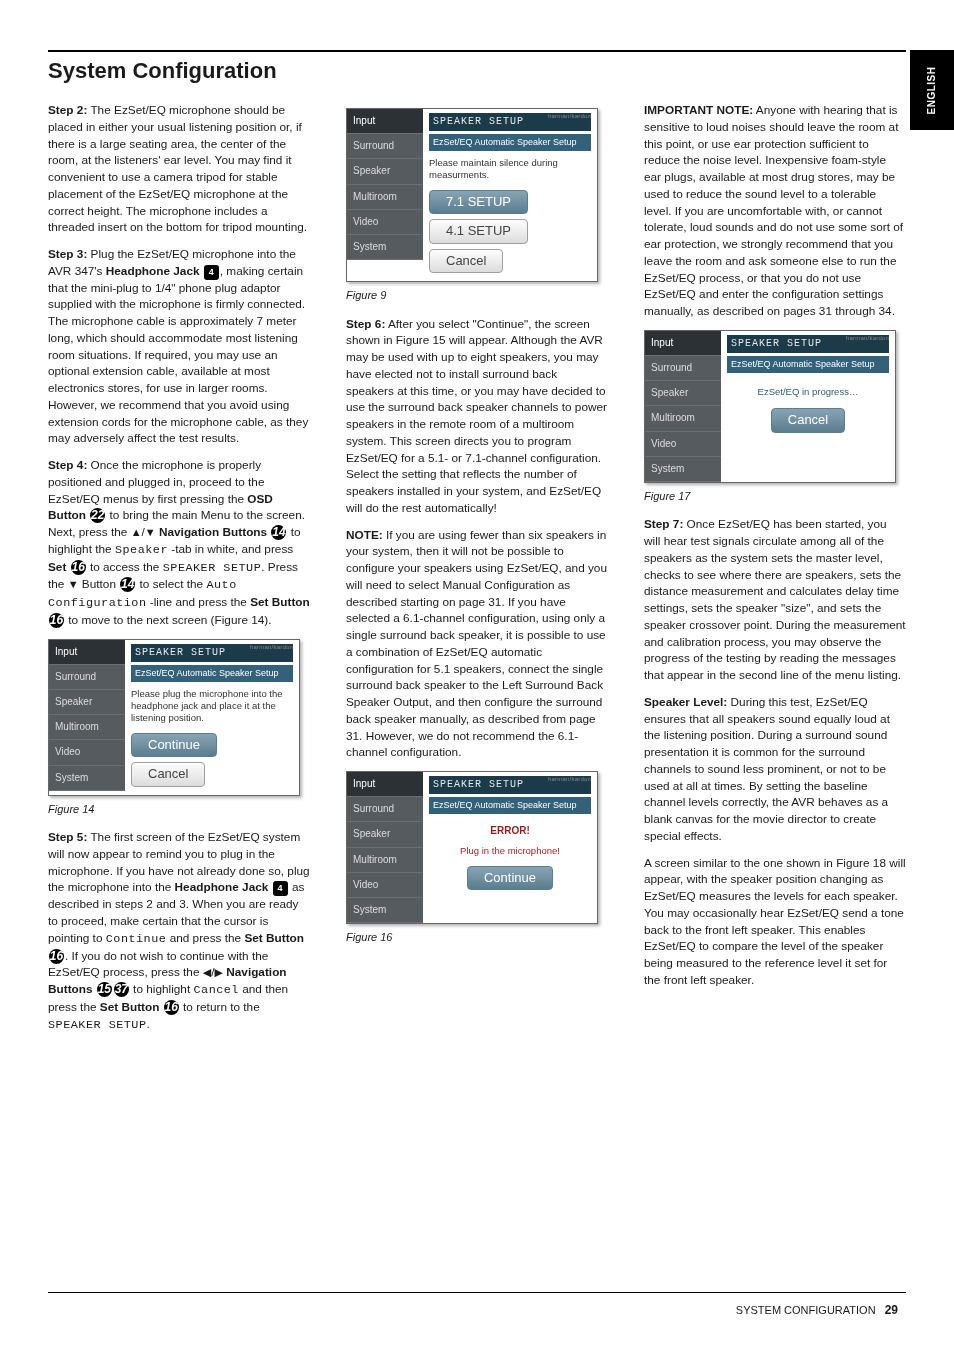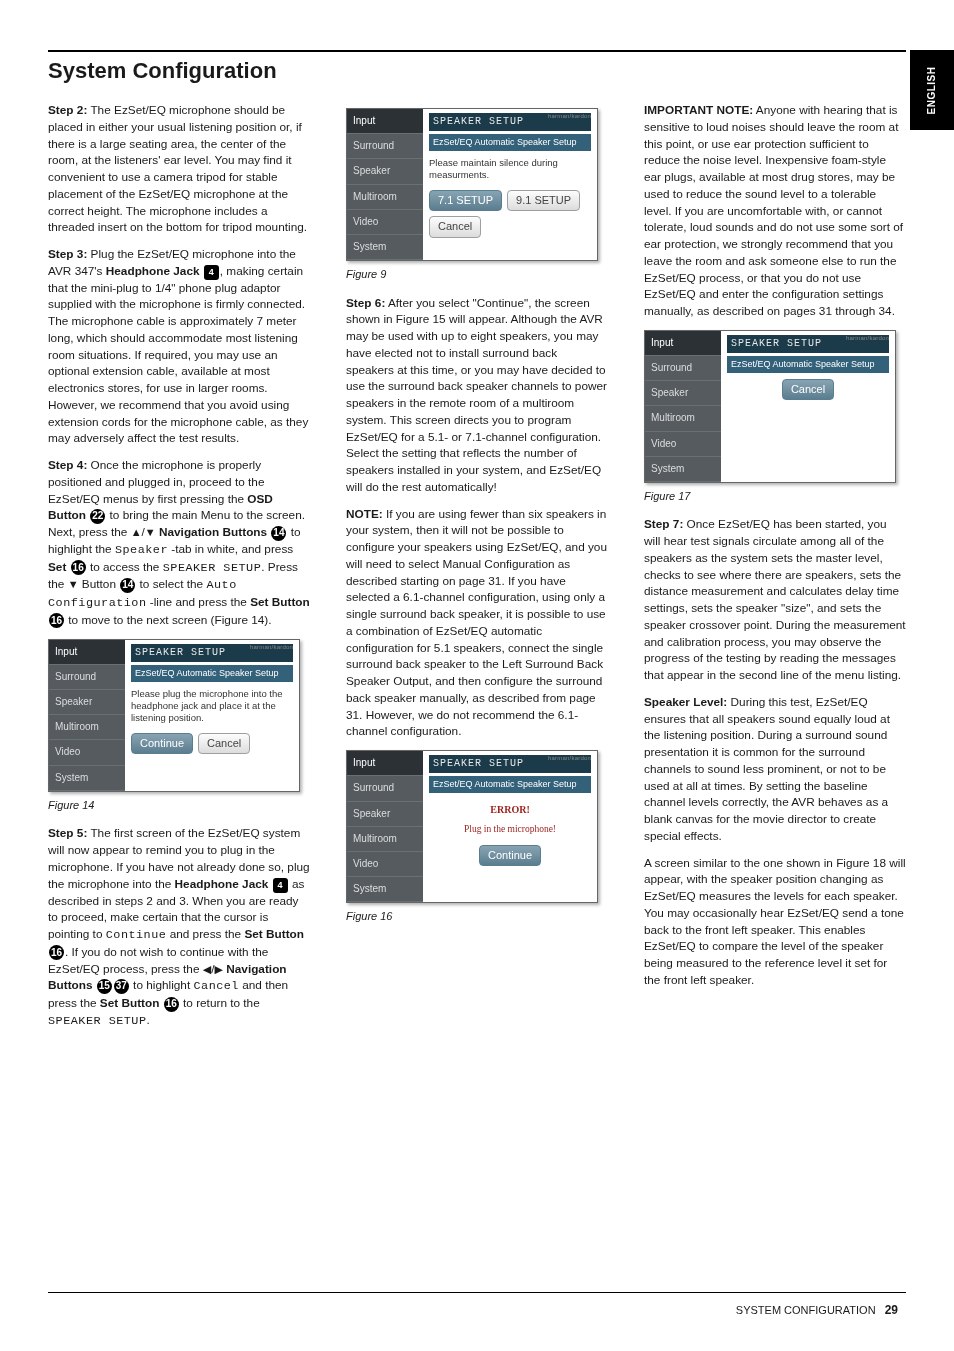--- a/index.html
+++ b/index.html
@@ -65,24 +65,25 @@
     margin: 0 1px;
   }
   .icon-circle {
     display: inline-flex;
     align-items: center;
     justify-content: center;
     width: 15px; height: 15px;
     background: #000;
     color: #fff;
     border-radius: 50%;
-    font-size: 10px;
+    font-size: 12px;
     font-weight: bold;
     vertical-align: baseline;
     margin: 0 1px;
+    font-style: italic;
   }
   .arrow { font-size: 11px; vertical-align: baseline; }
 
   
   .menu-box {
     width: 250px;
     background: #fff;
     border: 1px solid #666;
     box-shadow: 2px 2px 3px rgba(0,0,0,.3);
     margin: 6px 0 6px 0;
@@ -127,40 +128,40 @@
     font-size: 9.5px;
     color: #333;
     margin: 2px 0 8px 0;
     line-height: 1.3;
   }
   .menu-btn-row { display: flex; gap: 5px; justify-content: flex-start; flex-wrap: wrap;}
   .menu-btn-row.center { justify-content: center; }
   .menu-btn {
     border: 1px solid #9aa0a3;
     border-radius: 4px;
-    padding: 2px 8px;
-    font-size: 11px;
+    padding: 2px 16px;
+    font-size: 13px;
     background: linear-gradient(#fdfdfd,#dcdcdc);
     color: #444;
   }
   .menu-btn.primary {
     background: linear-gradient(#88a4b3,#5a7d8f);
     color: #fff;
     border-color: #5a7d8f;
   }
   .hk-logo {
     position:absolute; top:3px; right:6px;
     font-size:6px; color:#888; letter-spacing:0.2px;
   }
   .fig-caption {
     font-style: italic;
     font-size: 11px;
     margin: 2px 0 12px 0;
   }
-  .err { color:#9a1c18; font-weight:bold; text-align:center; padding:4px 0 6px;font-family:Liberation Serif, serif;}
+  .err { color:#9a1c18; font-weight:bold; text-align:center; padding:4px 0 6px;}
   .progress-msg {
     color:#2a5d7a; font-size:9.5px; text-align:center; padding:6px 0 10px;
   }
   .footer {
     position: absolute;
     bottom: 34px;
     right: 56px;
     font-size: 11px;
   }
   .footer .pg { font-weight: bold; font-size: 12px; margin-left: 6px;}
@@ -227,21 +228,21 @@
         <div>Video</div>
         <div>System</div>
       </div>
       <div class="menu-body">
         <span class="hk-logo">harman/kardon</span>
         <div class="menu-title-bar">SPEAKER SETUP</div>
         <div class="menu-sub-bar">EzSet/EQ Automatic Speaker Setup</div>
         <div class="menu-msg">Please maintain silence during measurments.</div>
         <div class="menu-btn-row">
           <span class="menu-btn primary">7.1 SETUP</span>
-          <span class="menu-btn">9.1 SETUP</span>
+          <span class="menu-btn">4.1 SETUP</span>
           <span class="menu-btn">Cancel</span>
         </div>
       </div>
     </div>
     <div class="fig-caption">Figure 9</div>
 
     <p><b>Step 6:</b><span> After you select "Continue", the screen shown in Figure 15 will appear. Although the AVR may be used with up to eight speakers, you may have elected not to install surround back speakers at this time, or you may have decided to use the surround back speaker channels to power speakers in the remote room of a multiroom system. This screen directs you to program EzSet/EQ for a 5.1- or 7.1-channel configuration. Select the setting that reflects the number of speakers installed in your system, and EzSet/EQ will do the rest automatically!</span></p>
 
     <p><b>NOTE:</b><span> If you are using fewer than six speakers in your system, then it will not be possible to configure your speakers using EzSet/EQ, and you will need to select Manual Configuration as described starting on page 31. If you have selected a 6.1-channel configuration, using only a single surround back speaker, it is possible to use a combination of EzSet/EQ automatic configuration for 5.1 speakers, connect the single surround back speaker to the Left Surround Back Speaker Output, and then configure the surround back speaker manually, as described from page 31. However, we do not recommend the 6.1-channel configuration.</span></p>
 
@@ -253,21 +254,21 @@
         <div>Speaker</div>
         <div>Multiroom</div>
         <div>Video</div>
         <div>System</div>
       </div>
       <div class="menu-body">
         <span class="hk-logo">harman/kardon</span>
         <div class="menu-title-bar">SPEAKER SETUP</div>
         <div class="menu-sub-bar">EzSet/EQ Automatic Speaker Setup</div>
         <div class="err">ERROR!</div>
-        <div class="progress-msg" style="color:#9a1c18;padding:0 0 8px;font-family:Liberation Serif, serif;">Plug in the microphone!</div>
+        <div class="progress-msg" style="color:#9a1c18;padding:0 0 8px;">Plug in the microphone!</div>
         <div class="menu-btn-row center">
           <span class="menu-btn primary">Continue</span>
         </div>
       </div>
     </div>
     <div class="fig-caption">Figure 16</div>
 
   </div>
 
   <div class="col">
@@ -279,20 +280,21 @@
         <div>Surround</div>
         <div>Speaker</div>
         <div>Multiroom</div>
         <div>Video</div>
         <div>System</div>
       </div>
       <div class="menu-body">
         <span class="hk-logo">harman/kardon</span>
         <div class="menu-title-bar">SPEAKER SETUP</div>
         <div class="menu-sub-bar">EzSet/EQ Automatic Speaker Setup</div>
+        <div class="progress-msg">EzSet/EQ in progress…</div>
         <div class="menu-btn-row center">
           <span class="menu-btn primary">Cancel</span>
         </div>
       </div>
     </div>
     <div class="fig-caption">Figure 17</div>
 
     <p><b>Step 7:</b><span> Once EzSet/EQ has been started, you will hear test signals circulate among all of the speakers as the system sets the master level, checks to see where there are speakers, sets the distance measurement and calculates delay time settings, sets the speaker "size", and sets the speaker crossover point. During the measurement and calibration process, you may observe the progress of the testing by reading the messages that appear in the second line of the menu listing.</span></p>
 
 

